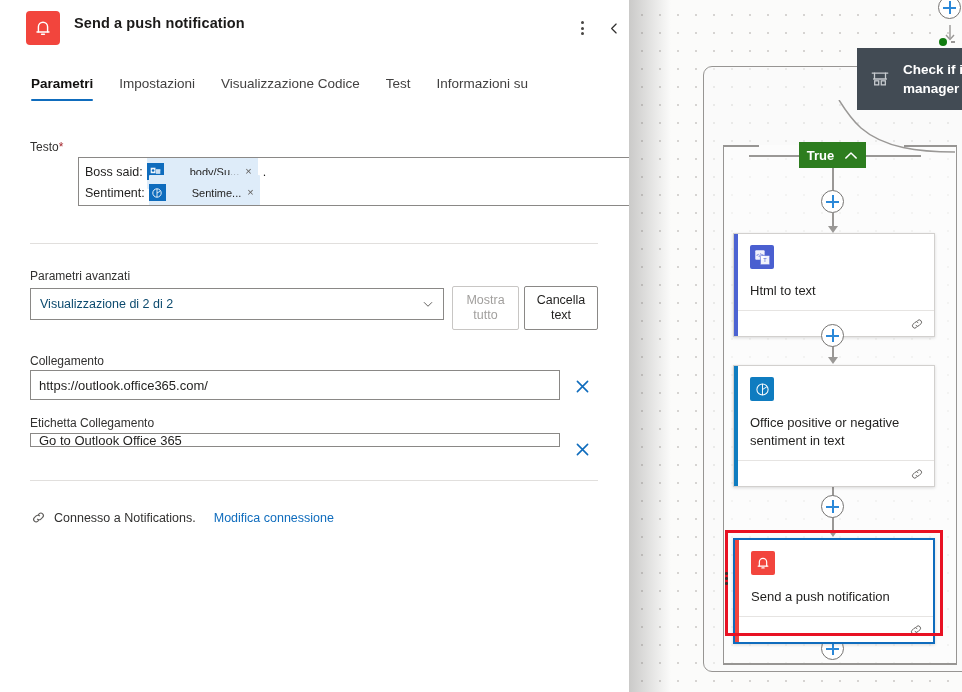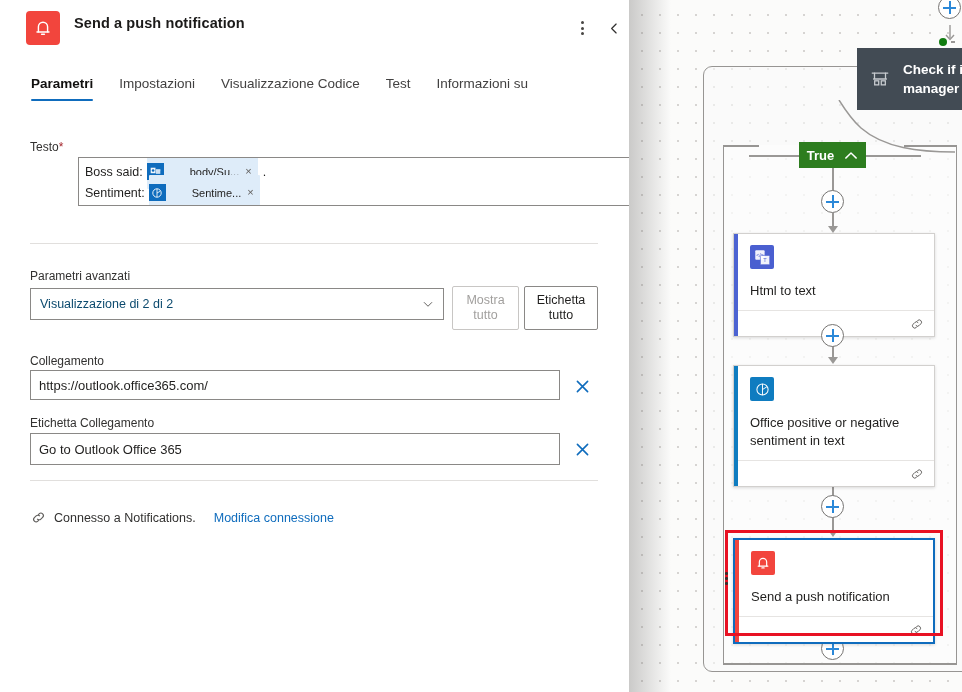--- a/index.html
+++ b/index.html
@@ -159,21 +159,21 @@
     position: absolute; left: 30px; top: 370px;
     width: 530px; height: 30px;
     border: 1px solid #8a8886; background: #ffffff;
     padding: 0 8px; font-size: 13px; color: #201f1e;
     font-family: "Liberation Sans", sans-serif;
     outline: none;
   }
   #etic-label { left: 30px; top: 416px; }
   #etic-input {
     position: absolute; left: 30px; top: 433px;
-    width: 530px; height: 32px;
+    width: 530px; height: 14px;
     border: 1px solid #8a8886; background: #ffffff;
     padding: 0 8px; font-size: 13px; color: #201f1e;
     font-family: "Liberation Sans", sans-serif;
     outline: none;
   }
   .x-btn {
     position: absolute; left: 570px;
     width: 24px; height: 24px;
     display: flex; align-items: center; justify-content: center;
     cursor: pointer;
@@ -422,21 +422,21 @@
     <div class="divider" id="div1"></div>
 
     <div class="field-label" id="adv-label">Parametri avanzati</div>
     <div id="adv-select">
       <span class="sel-txt">Visualizzazione di 2 di 2</span>
       <svg class="chev-d" viewBox="0 0 16 16" fill="none" stroke="#605e5c" stroke-width="1.3" stroke-linecap="round" stroke-linejoin="round">
         <path d="M3 6 8 11 13 6"></path>
       </svg>
     </div>
     <div class="btn disabled" id="btn-show-all">Mostra tutto</div>
-    <div class="btn" id="btn-clear-all">Etichetta tutto</div>
+    <div class="btn" id="btn-clear-all">Cancella text</div>
 
     <div class="field-label" id="coll-label">Collegamento</div>
     <input id="coll-input" type="text" value="https://outlook.office365.com/" style="">
     <div class="x-btn" id="x-coll">
       <svg width="17" height="17" viewBox="0 0 16 16" fill="none" stroke="#0f6cbd" stroke-width="1.5" stroke-linecap="round">
         <path d="M3.2 3.2 12.8 12.8M12.8 3.2 3.2 12.8"></path>
       </svg>
     </div>
 
     <div class="field-label" id="etic-label">Etichetta Collegamento</div>

